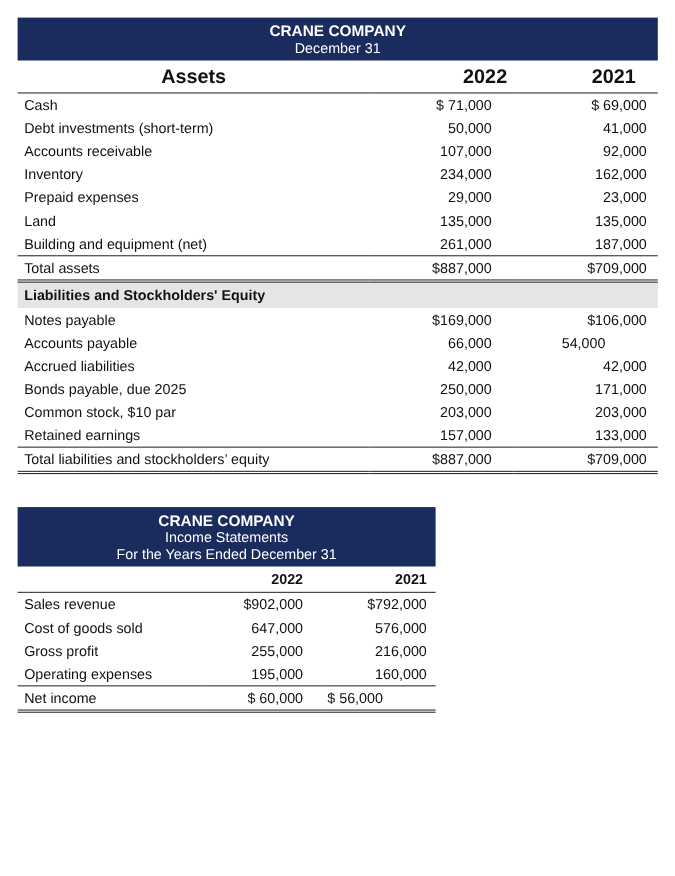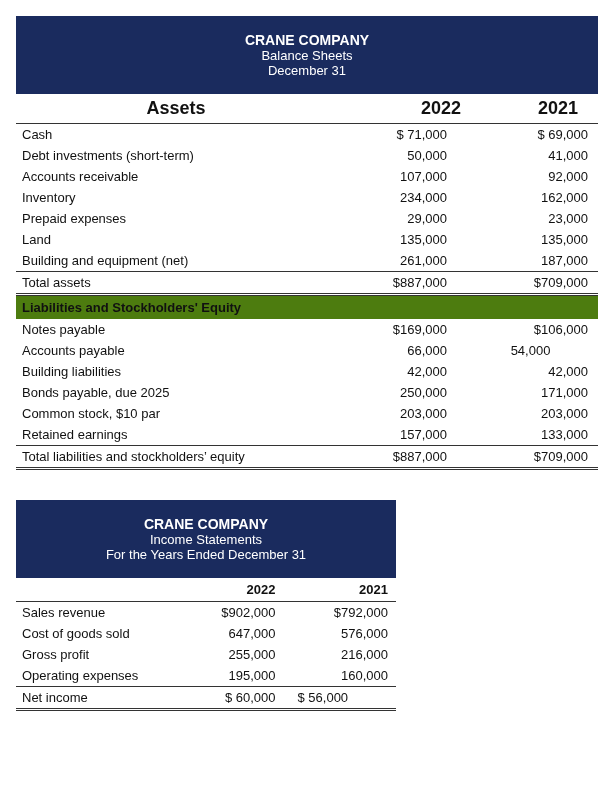--- a/index.html
+++ b/index.html
@@ -15,21 +15,21 @@
 
     .table-container {
       width: 100%;
       margin-bottom: 30px;
     }
 
     .table-header {
       background-color: #1a2b5e;
       color: #fff;
       text-align: center;
-      padding: 16px 6px;
+      padding: 4px 6px;
     }
 
     .table-header .company-name {
       font-weight: bold;
       font-size: 14px;
     }
 
     .table-header .subtitle {
       font-size: 13px;
     }
@@ -66,21 +66,21 @@
       padding-right: 20px;
       margin-top: 40px;
     }
 
     tbody tr td.col-2021 {
       padding-right: 10px;
     }
 
     .section-header td {
       font-weight: bold;
-      background-color: #4d7c0f;
+      background-color: #e5e5e5;
       padding: 4px 6px;
       font-size: 13px;
     }
 
     .total-row td {
       border-top: 1.5px solid #333;
       border-bottom: 3px double #333;
       font-weight: normal;
     }
 
@@ -97,21 +97,20 @@
       border-top: 1.5px solid #333;
       border-bottom: 3px double #333;
     }
   </style>
 </head>
 <body>
 
 <div class="table-container">
   <div class="table-header">
     <div class="company-name">CRANE COMPANY</div>
-    <div class="subtitle">Balance Sheets</div>
     <div class="subtitle">December 31</div>
   </div>
   <table>
     <thead class="year-header">
       <tr>
         <th class="col-label assets-header-th" style="font-weight:bold; border-bottom:1.5px solid #333; padding:4px 6px;">Assets</th>
         <th class="col-2022" style="border-bottom:1.5px solid #333; padding:4px 6px;">2022</th>
         <th class="col-2021" style="border-bottom:1.5px solid #333; padding:4px 20px 4px 0;">2021</th>
       </tr>
     </thead>
@@ -163,21 +162,21 @@
       <td class="col-label">Notes payable</td>
       <td class="col-2022">$169,000</td>
       <td class="col-2021" style="text-align:right; padding-right:10px;">$106,000</td>
     </tr>
         <tr>
       <td class="col-label">Accounts payable</td>
       <td class="col-2022">66,000</td>
       <td class="col-2021" style="text-align:center; padding-right:10px;">54,000</td>
     </tr>
         <tr>
-      <td class="col-label">Building liabilities</td>
+      <td class="col-label">Accrued liabilities</td>
       <td class="col-2022">42,000</td>
       <td class="col-2021" style="text-align:right; padding-right:10px;">42,000</td>
     </tr>
         <tr>
       <td class="col-label">Bonds payable, due 2025</td>
       <td class="col-2022">250,000</td>
       <td class="col-2021" style="text-align:right; padding-right:10px;">171,000</td>
     </tr>
         <tr>
       <td class="col-label">Common stock, $10 par</td>

